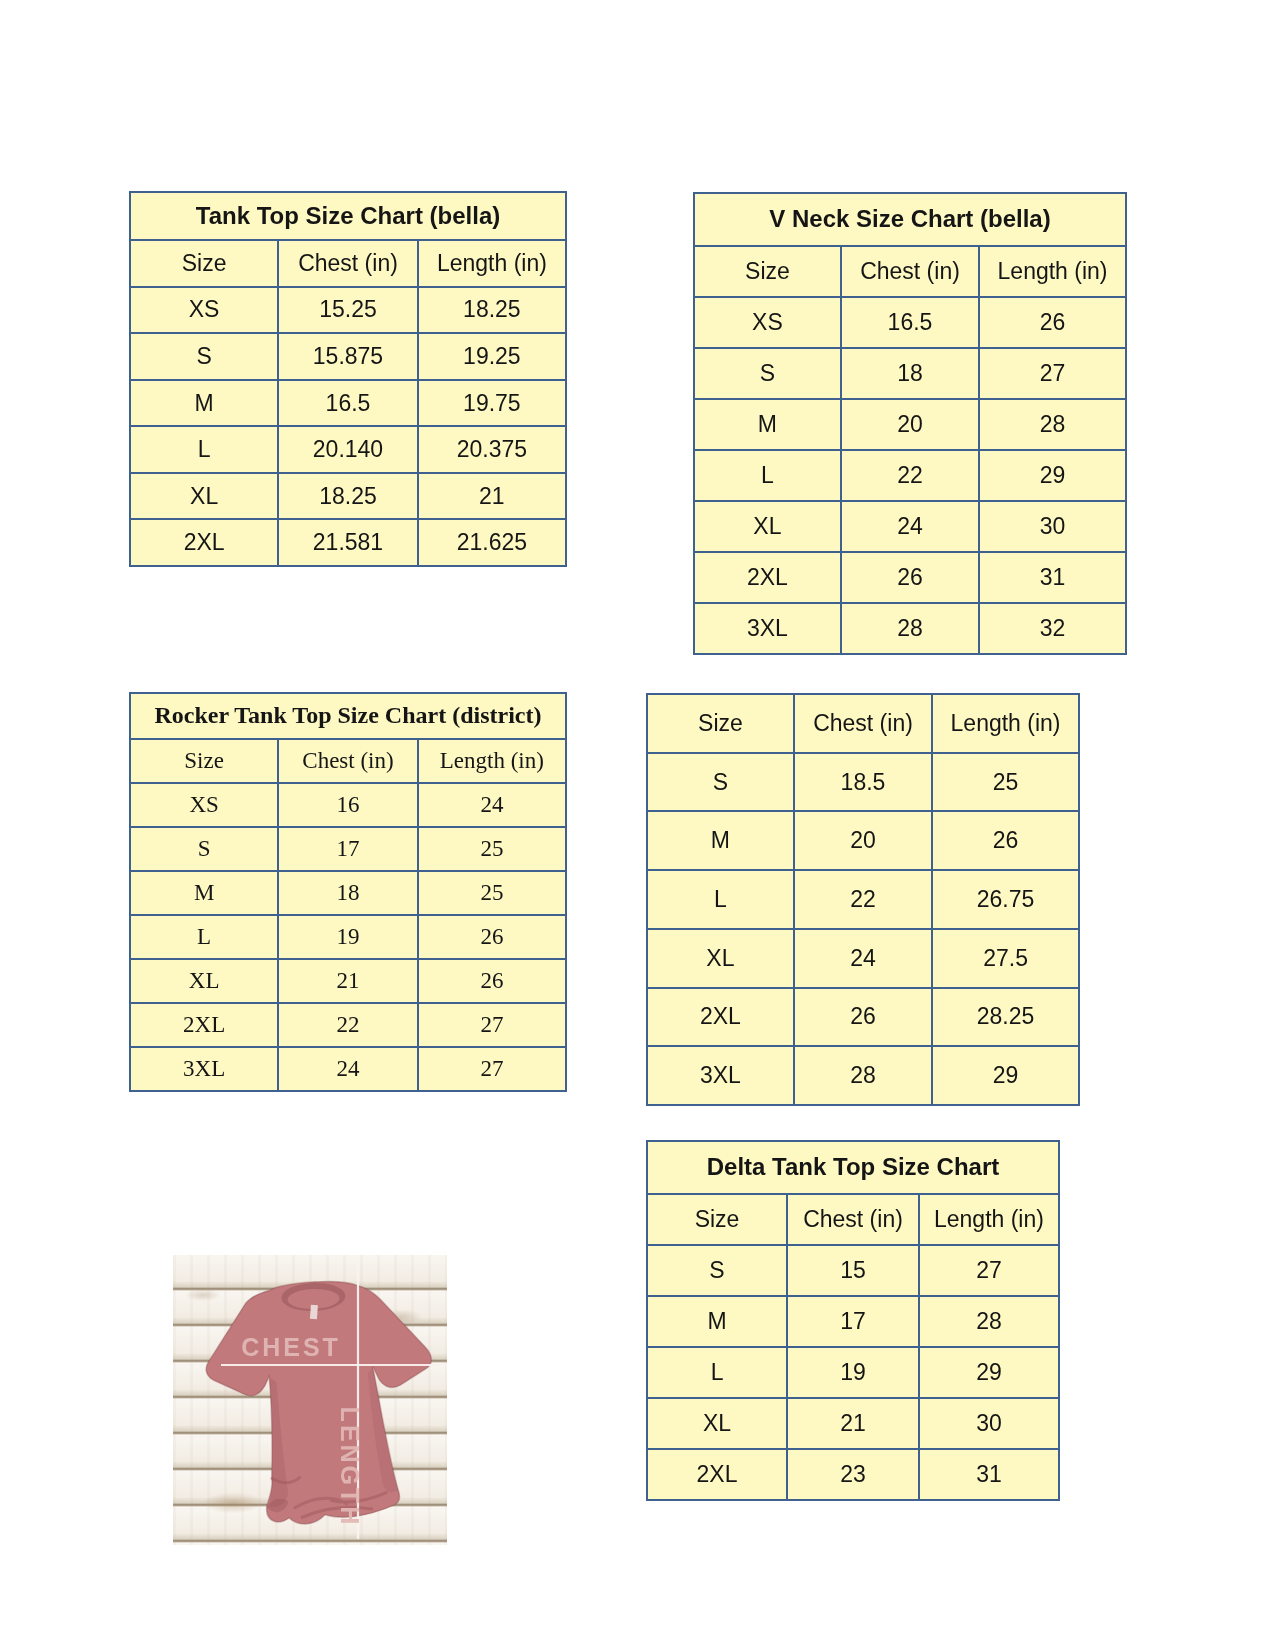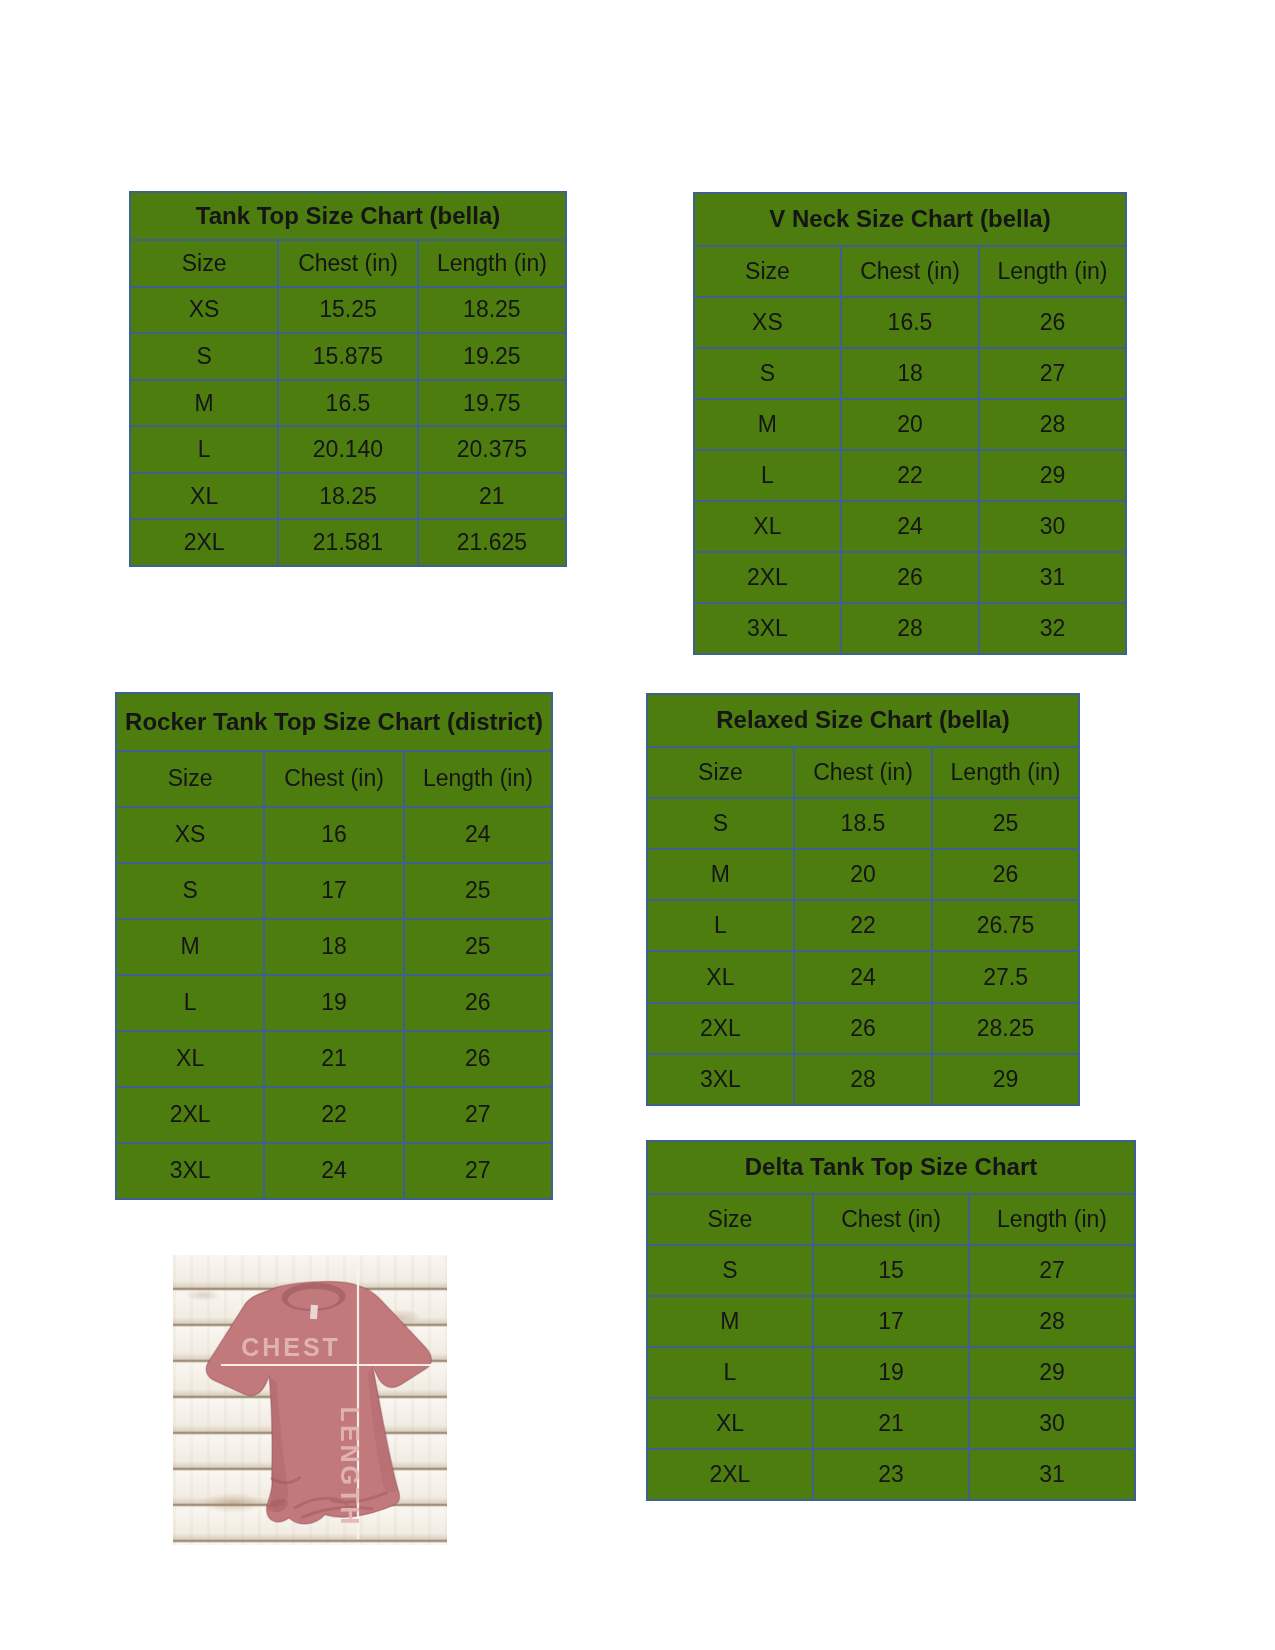--- a/index.html
+++ b/index.html
@@ -2,33 +2,33 @@
 <html><head>
 <meta charset="utf-8">
 <style>
   html,body{margin:0;padding:0;}
   body{
     width:1275px;height:1650px;position:relative;background:#ffffff;
     font-family:"Liberation Sans", sans-serif;color:#151515;overflow:hidden;
   }
   .tbl-wrap{position:absolute;}
   .tbl-wrap table{
-    border-collapse:collapse;width:100%;height:100%;table-layout:fixed;background:#4d7c0f;
+    border-collapse:collapse;width:100%;height:100%;table-layout:fixed;background:#fef9c3;
   }
   .tbl-wrap td,.tbl-wrap th{
     border:2px solid #3e618f;text-align:center;vertical-align:middle;
     padding:0;font-size:23px;font-weight:normal;overflow:hidden;
   }
   .tbl-wrap th.title{font-weight:bold;font-size:24px;}
   
   #t0{left:129px;top:191px;width:438px;height:376px;}
   #t1{left:646px;top:192px;width:434px;height:463px;padding-left:47px;}
-  #t2{left:115px;top:692px;width:438px;height:508px;}
+  #t2{left:129px;top:692px;width:438px;height:400px;font-family:Liberation Serif, serif;}
   #t3{left:646px;top:693px;width:434px;height:413px;}
-  #t4{left:646px;top:1140px;width:490px;height:361px;}
+  #t4{left:646px;top:1140px;width:414px;height:361px;}
 
   
   .photo{
     position:absolute;left:173px;top:1255px;width:274px;height:290px;overflow:hidden;
     background:
       radial-gradient(ellipse 44px 15px at 60px 248px, rgba(165,135,95,.40), transparent 70%),
       radial-gradient(ellipse 30px 11px at 228px 62px, rgba(150,120,85,.30), transparent 70%),
       radial-gradient(ellipse 26px 9px at 30px 40px, rgba(150,120,85,.28), transparent 70%),
       repeating-linear-gradient(90deg, rgba(175,155,125,.07) 0 3px, rgba(0,0,0,0) 3px 17px),
       repeating-linear-gradient(180deg,
@@ -198,23 +198,20 @@
     </table>
   </div>
 <div id="t3" class="tbl-wrap">
     <table>
       <colgroup>
         <col style="width: 34%;">
         <col style="width: 32%;">
         <col style="width: 34%;">
       </colgroup>
       <tbody>
-        <tr>
-          <th colspan="3" class="title">Relaxed Size Chart (bella)</th>
-        </tr>
         <tr>
           <td>Size</td>
           <td>Chest (in)</td>
           <td>Length (in)</td>
         </tr>
         <tr>
           <td>S</td>
           <td>18.5</td>
           <td>25</td>
         </tr>

